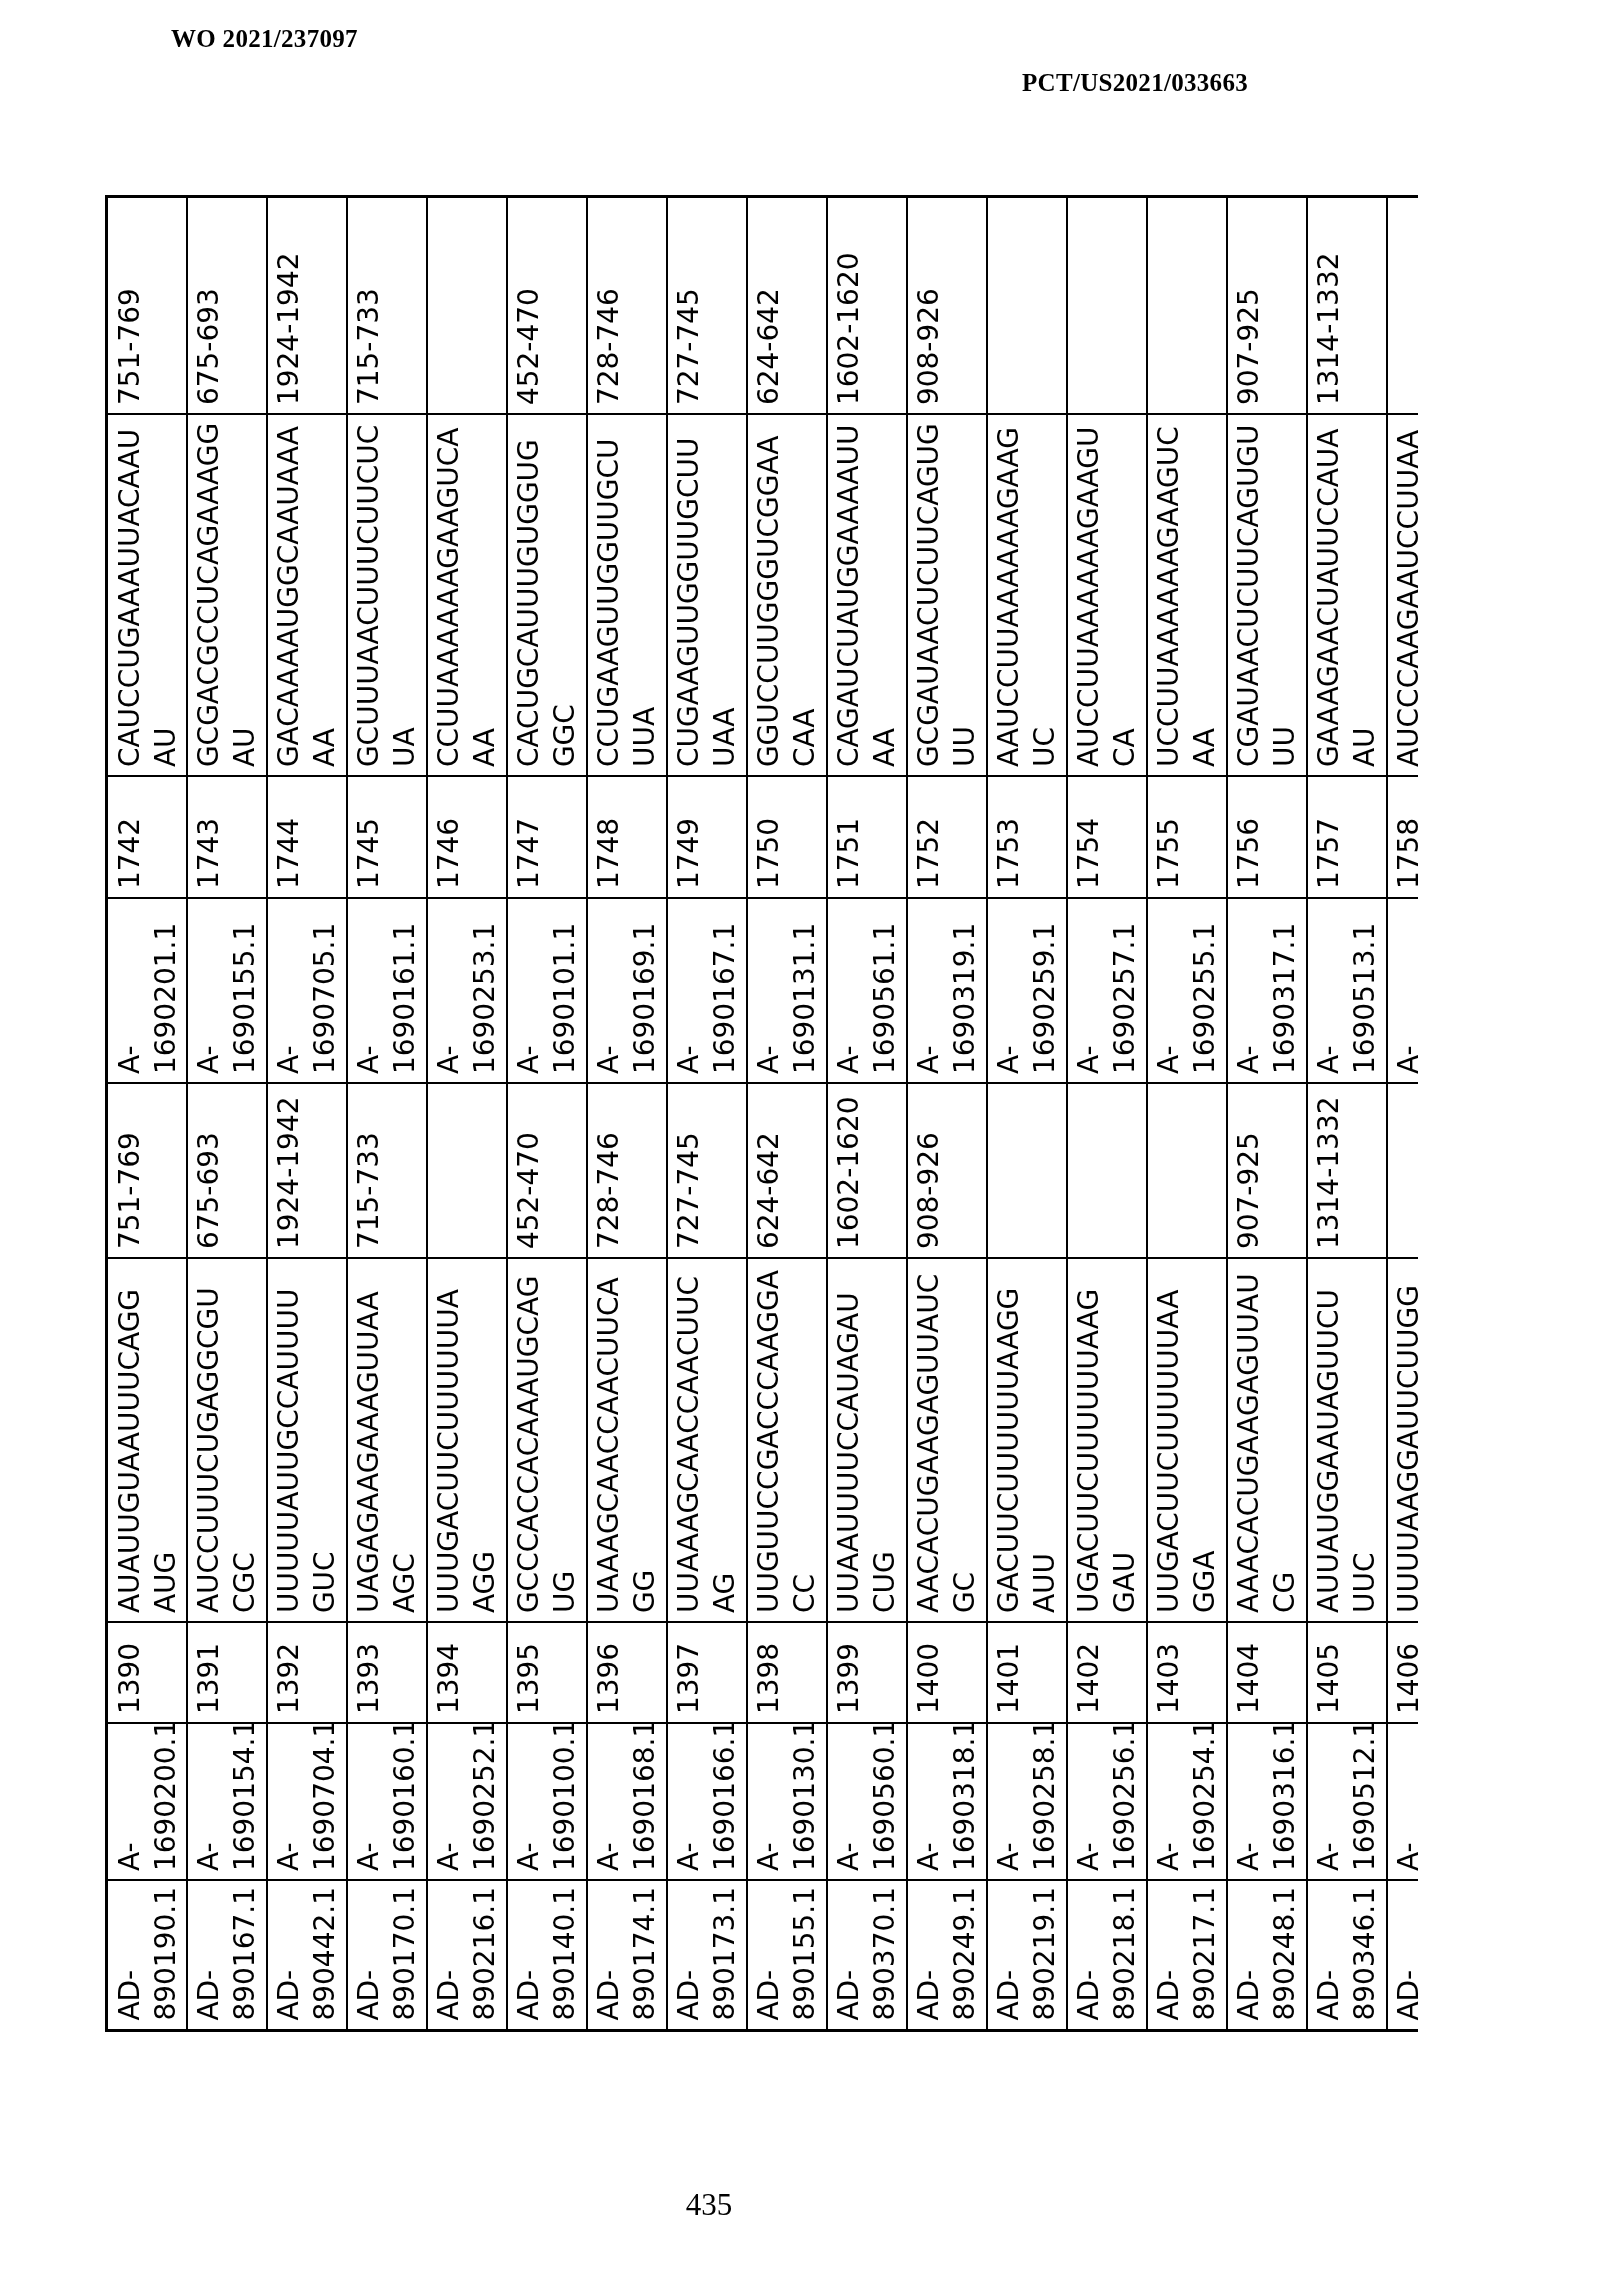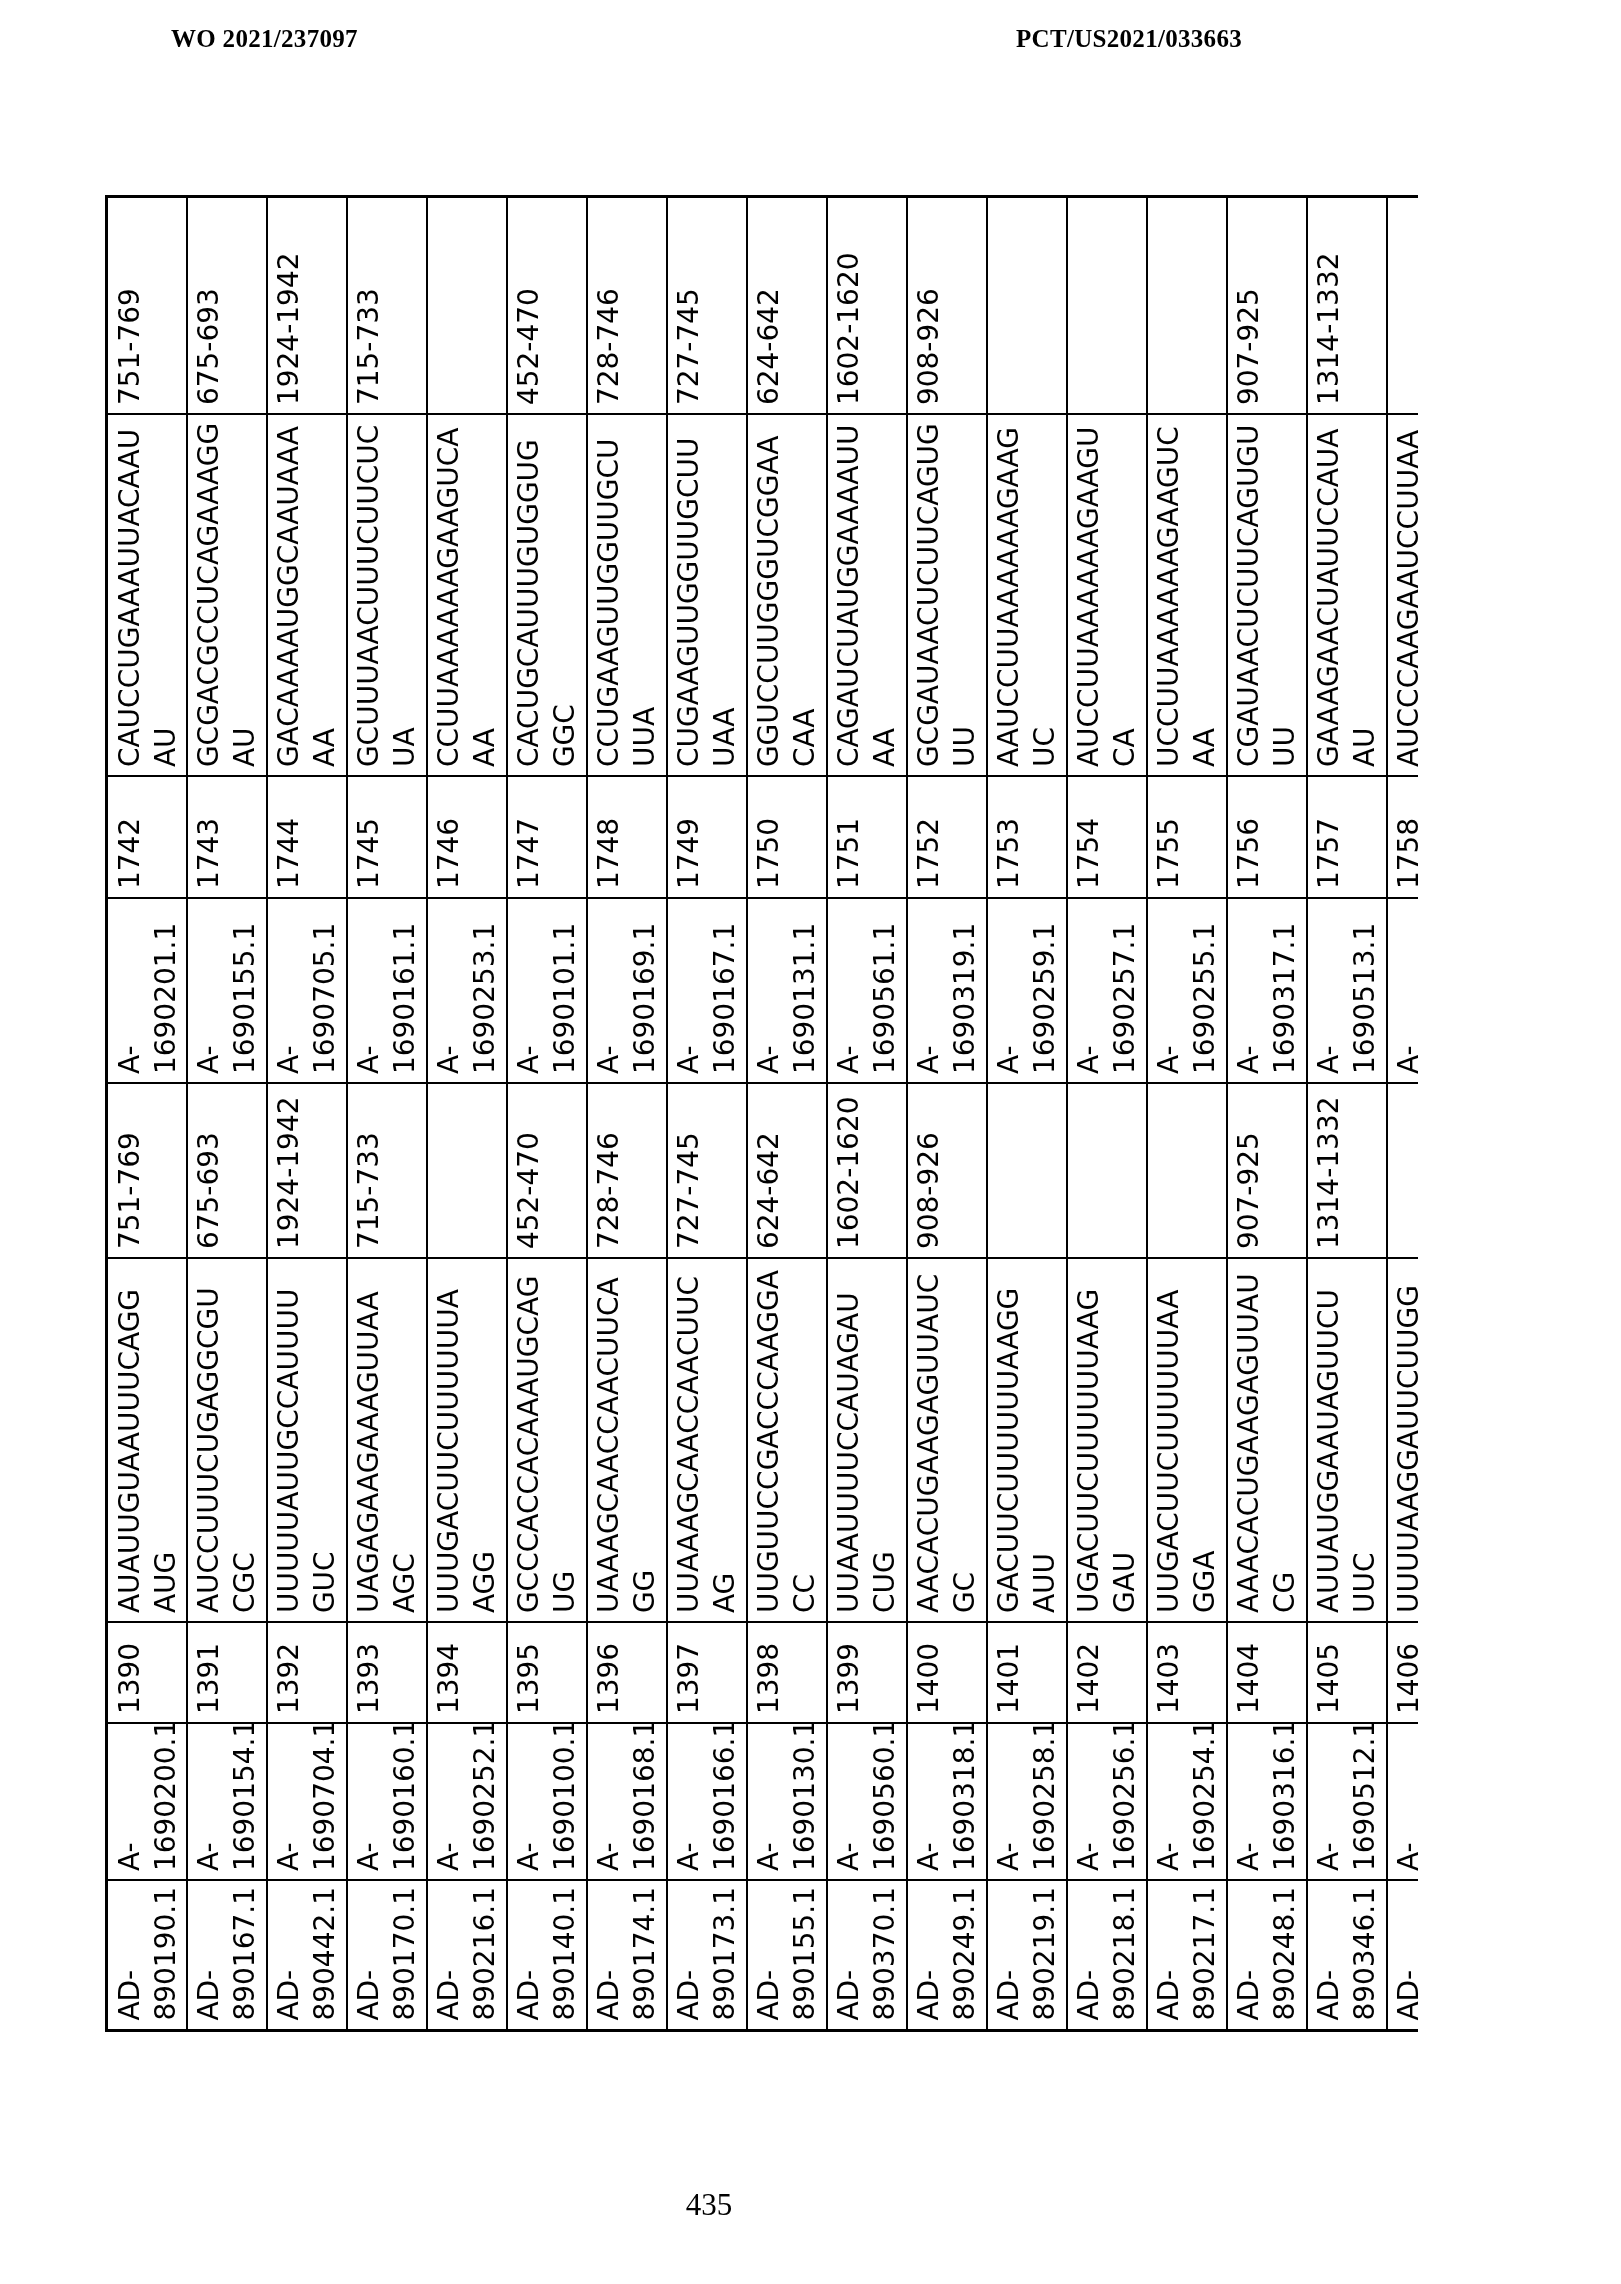--- a/index.html
+++ b/index.html
@@ -1,19 +1,19 @@
 <!DOCTYPE html>
 <html style="font-size:11.2px"><head>
 <meta charset="utf-8">
 <style>
   html,body{margin:0;padding:0;background:#ffffff;}
   .page{position:relative;width:1418px;height:2284px;background:#ffffff;color:#000;overflow:hidden;}
   .hdr{position:absolute;top:25px;font:bold 25px/1.1 "Liberation Serif", serif;letter-spacing:0.3px;}
   .hdr-left{left:171px;}
-  .hdr-right{right:176px;}
+  .hdr-right{right:170px;margin-top:44px;}
   .pageno{position:absolute;top:2188px;left:50%;transform:translateX(-50%);
           font:31px/1.1 "Liberation Serif", serif;}
   
   .rot-wrap{position:absolute;left:105px;top:196px;width:1355px;height:1836px;}
   .landscape{width:1836px;height:1355px;transform-origin:0 0;
              transform:rotate(-90deg) translateX(-1836px);}
   table.seq{table-layout:fixed;border-collapse:collapse;width:1836px;height:1355px;
             border:3.5px solid #000;}
   table.seq td{border:2.1px solid #000;vertical-align:top;text-align:left;
       padding:3.5px 7px 0 8.4px;overflow:hidden;white-space:nowrap;

